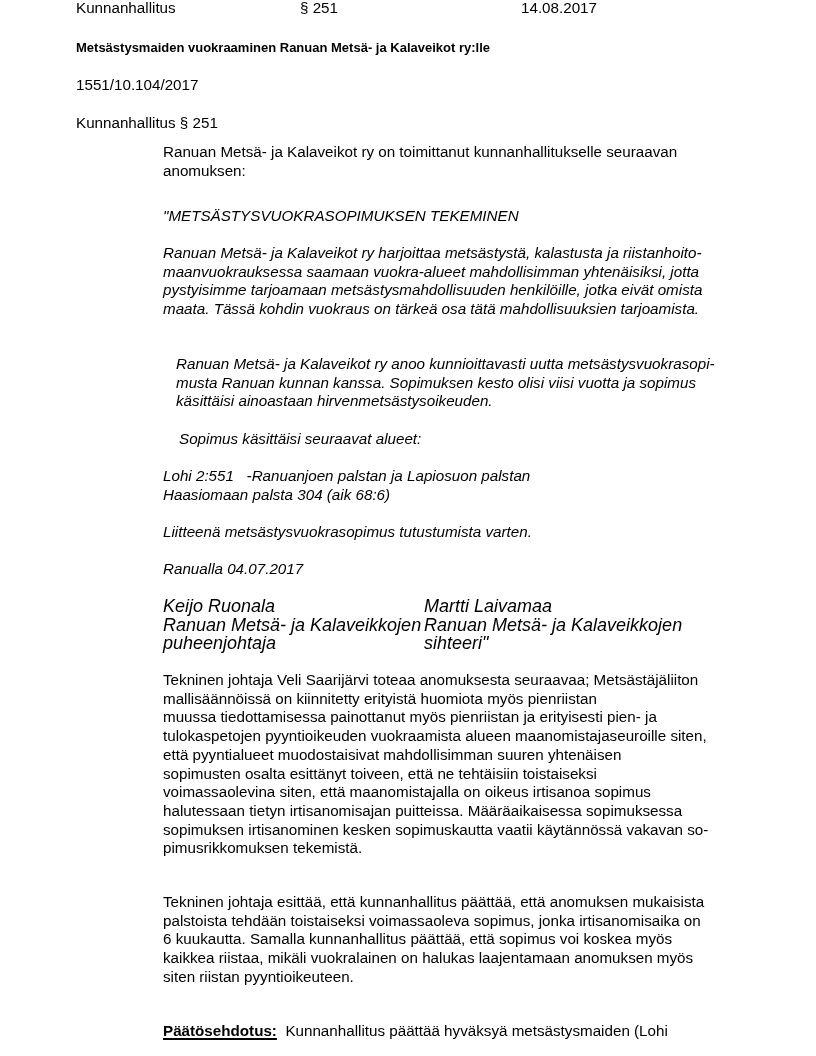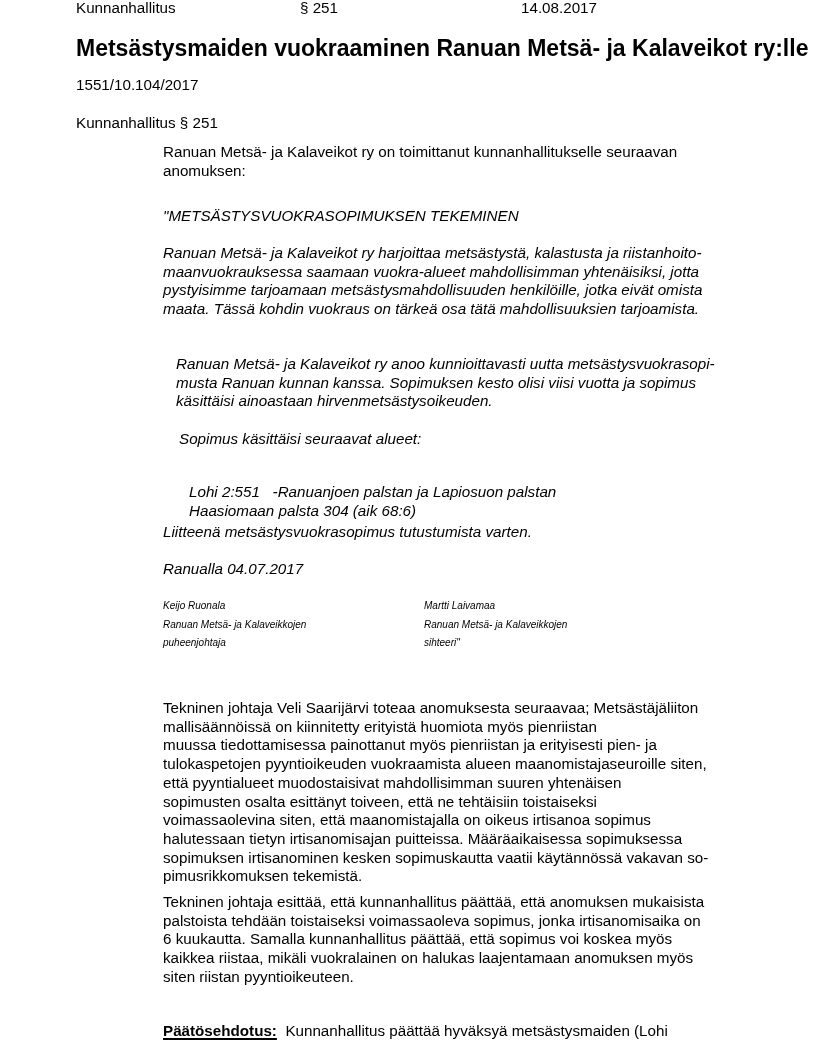--- a/index.html
+++ b/index.html
@@ -2,26 +2,26 @@
 <html><head>
   <meta charset="utf-8">
   <style>
     html, body { margin: 0; padding: 0; background: #ffffff; }
     body {
       width: 816px; height: 1056px; position: relative; overflow: hidden;
       font-family: "Liberation Sans", sans-serif; color: #000; font-size: 15.2px;
     }
     .abs { position: absolute; white-space: nowrap; }
     .hdr { top: -2px; font-size: 15.2px; line-height: 20px; }
-    .title { left: 76px; top: 37px; font-weight: bold; font-size: 23px; line-height: 22px; }
+    .title { left: 76px; top: 37px; font-weight: bold; font-size: 13px; line-height: 22px; }
     .line { line-height: 18.7px; }
     .body { position: absolute; left: 163px; width: 600px; font-size: 15.2px; line-height: 18.7px; }
     .body p { margin: 0; white-space: nowrap; }
     .it { font-style: italic; }
-    .sig { position: absolute; font-style: italic; font-size: 10px; line-height: 18.7px; white-space: nowrap; }
+    .sig { position: absolute; font-style: italic; font-size: 18px; line-height: 18.7px; white-space: nowrap; }
     .proposal-label { font-weight: bold; text-decoration: underline; text-decoration-thickness: 2px; text-underline-offset: 2px; }
   </style>
 </head>
 <body>
 
 <div class="abs hdr" style="left:76px;">Kunnanhallitus</div>
 <div class="abs hdr" style="left:300px;">§ 251</div>
 <div class="abs hdr" style="left:521px;">14.08.2017</div>
 
 <div class="abs title">Metsästysmaiden vuokraaminen Ranuan Metsä- ja Kalaveikot ry:lle</div>
@@ -48,21 +48,21 @@
 <div class="body it" style="top:355px;margin-left:13px;">
   <p>Ranuan Metsä- ja Kalaveikot ry anoo kunnioittavasti uutta metsästysvuokrasopi-</p>
   <p>musta Ranuan kunnan kanssa. Sopimuksen kesto olisi viisi vuotta ja sopimus</p>
   <p>käsittäisi ainoastaan hirvenmetsästysoikeuden.</p>
 </div>
 
 <div class="body it" style="top:430px;margin-left:16px;">
   <p>Sopimus käsittäisi seuraavat alueet:</p>
 </div>
 
-<div class="body it" style="top:483px;margin-left:26px;">
+<div class="body it" style="top:467px;">
   <p style="white-space:pre;">Lohi 2:551   -Ranuanjoen palstan ja Lapiosuon palstan</p>
   <p>Haasiomaan palsta 304 (aik 68:6)</p>
 </div>
 
 <div class="body it" style="top:523px;">
   <p>Liitteenä metsästysvuokrasopimus tutustumista varten.</p>
 </div>
 
 <div class="body it" style="top:560px;">
   <p>Ranualla 04.07.2017</p>
@@ -72,21 +72,21 @@
   <div>Keijo Ruonala</div>
   <div>Ranuan Metsä- ja Kalaveikkojen</div>
   <div>puheenjohtaja</div>
 </div>
 <div class="sig" style="left:424px; top:597px;">
   <div>Martti Laivamaa</div>
   <div>Ranuan Metsä- ja Kalaveikkojen</div>
   <div>sihteeri"</div>
 </div>
 
-<div class="body" style="top:671px;margin-top:28px;">
+<div class="body" style="top:671px;">
   <p>Tekninen johtaja Veli Saarijärvi toteaa anomuksesta seuraavaa; Metsästäjäliiton</p>
   <p>mallisäännöissä on kiinnitetty erityistä huomiota myös pienriistan</p>
   <p>muussa tiedottamisessa painottanut myös pienriistan ja erityisesti pien- ja</p>
   <p>tulokaspetojen pyyntioikeuden vuokraamista alueen maanomistajaseuroille siten,</p>
   <p>että pyyntialueet muodostaisivat mahdollisimman suuren yhtenäisen</p>
   <p>sopimusten osalta esittänyt toiveen, että ne tehtäisiin toistaiseksi</p>
   <p>voimassaolevina siten, että maanomistajalla on oikeus irtisanoa sopimus</p>
   <p>halutessaan tietyn irtisanomisajan puitteissa. Määräaikaisessa sopimuksessa</p>
   <p>sopimuksen irtisanominen kesken sopimuskautta vaatii käytännössä vakavan so-</p>
   <p>pimusrikkomuksen tekemistä.</p>

